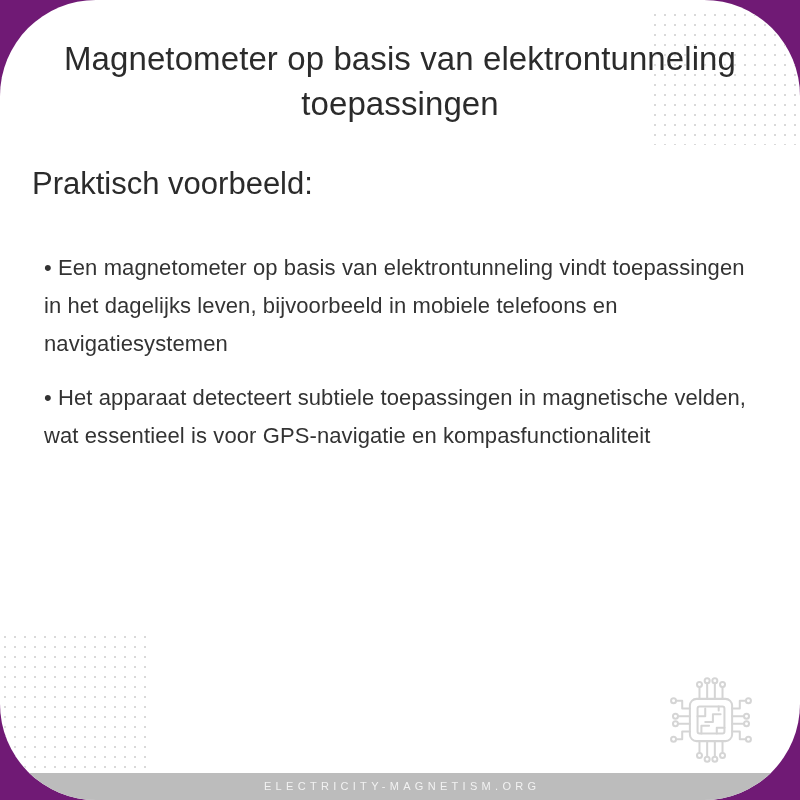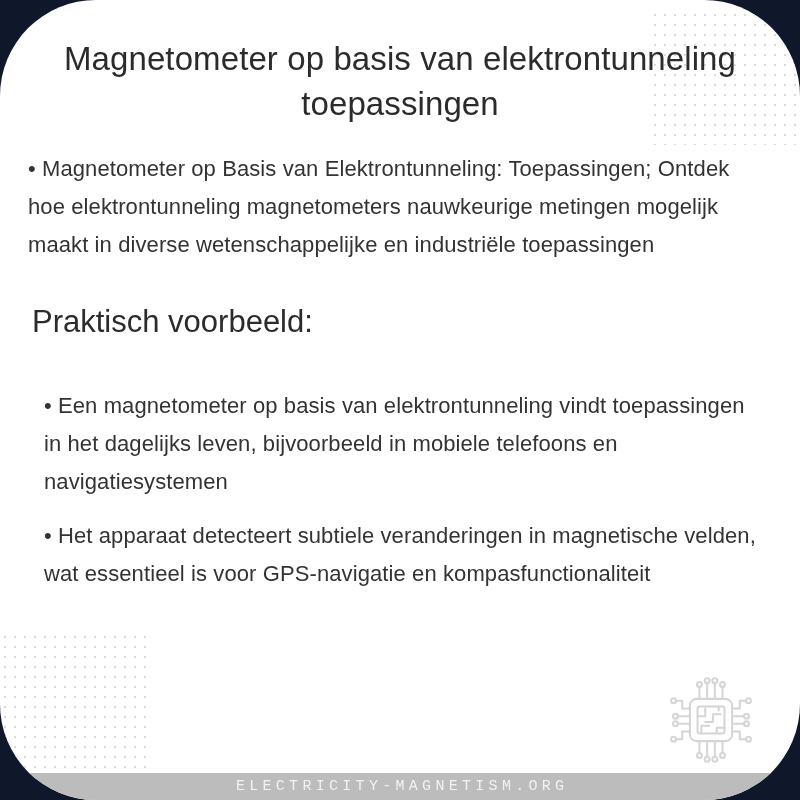--- a/index.html
+++ b/index.html
@@ -11,21 +11,21 @@
     height: 800px;
     overflow: hidden;
     background: #e6e6e6;
     font-family: "Liberation Sans", sans-serif;
   }
 
   #stage {
     position: relative;
     width: 800px;
     height: 800px;
-    background: #0f172a;
+    background: #701a75;
   }
 
   
   #card {
     position: absolute;
     left: 0;
     top: 0;
     width: 800px;
     height: 800px;
     background: #ffffff;
@@ -125,52 +125,50 @@
     left: 0;
     bottom: 0;
     width: 800px;
     height: 27px;
     background: #bcbcbc;
     display: flex;
     align-items: center;
     justify-content: center;
   }
   #footer-text {
-    font-size: 15px;
+    font-size: 11px;
     line-height: 27px;
     color: #f2f2f2;
     letter-spacing: 4.3px;
     text-indent: 4.3px;
     font-weight: 400;
     white-space: nowrap;
-    font-family: Liberation Mono, monospace;
   }
 </style>
 </head>
 <body>
 
 <div id="stage">
 
   <div id="card">
 
     <div class="dotgrid" id="dots-top-right"></div>
 
     <div class="dotgrid" id="dots-bottom-left"></div>
 
     <div id="content">
 
       <h1 id="page-title">Magnetometer op basis van elektrontunneling toepassingen</h1>
 
-      <p class="body-block" id="intro-block">• Magnetometer op Basis van Elektrontunneling: Toepassingen; Ontdek hoe elektrontunneling magnetometers nauwkeurige metingen mogelijk maakt in diverse wetenschappelijke en industriële toepassingen</p>
 
       <h2 id="section-heading">Praktisch voorbeeld:</h2>
 
       <div id="example-list">
         <p class="body-block bullet-line">• Een magnetometer op basis van elektrontunneling vindt toepassingen in het dagelijks leven, bijvoorbeeld in mobiele telefoons en navigatiesystemen</p>
-        <p class="body-block bullet-line">• Het apparaat detecteert subtiele veranderingen in magnetische velden, wat essentieel is voor GPS-navigatie en kompasfunctionaliteit</p>
+        <p class="body-block bullet-line">• Het apparaat detecteert subtiele toepassingen in magnetische velden, wat essentieel is voor GPS-navigatie en kompasfunctionaliteit</p>
       </div>
 
     </div>
 
     <div id="chip-icon">
       <svg viewBox="0 0 100 100" xmlns="http://www.w3.org/2000/svg" fill="none" stroke="#d5d5d5" stroke-width="2.1" stroke-linecap="round" stroke-linejoin="round">
 
         <rect x="28" y="28" width="44" height="44" rx="7" ry="7"></rect>
 
         <rect x="36" y="36" width="28" height="28" rx="2" ry="2"></rect>

